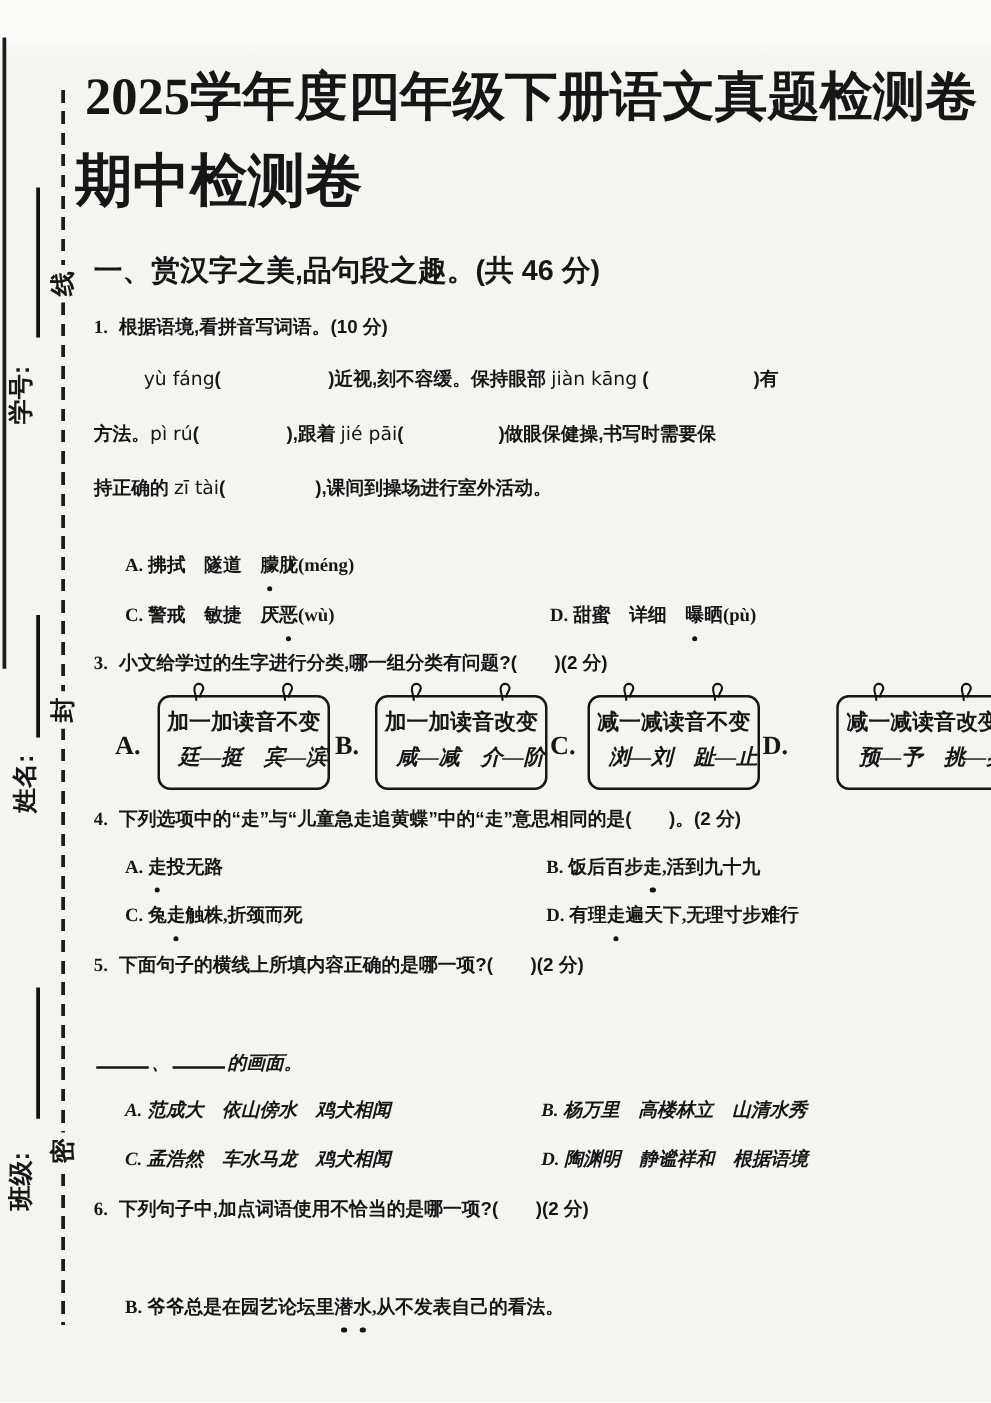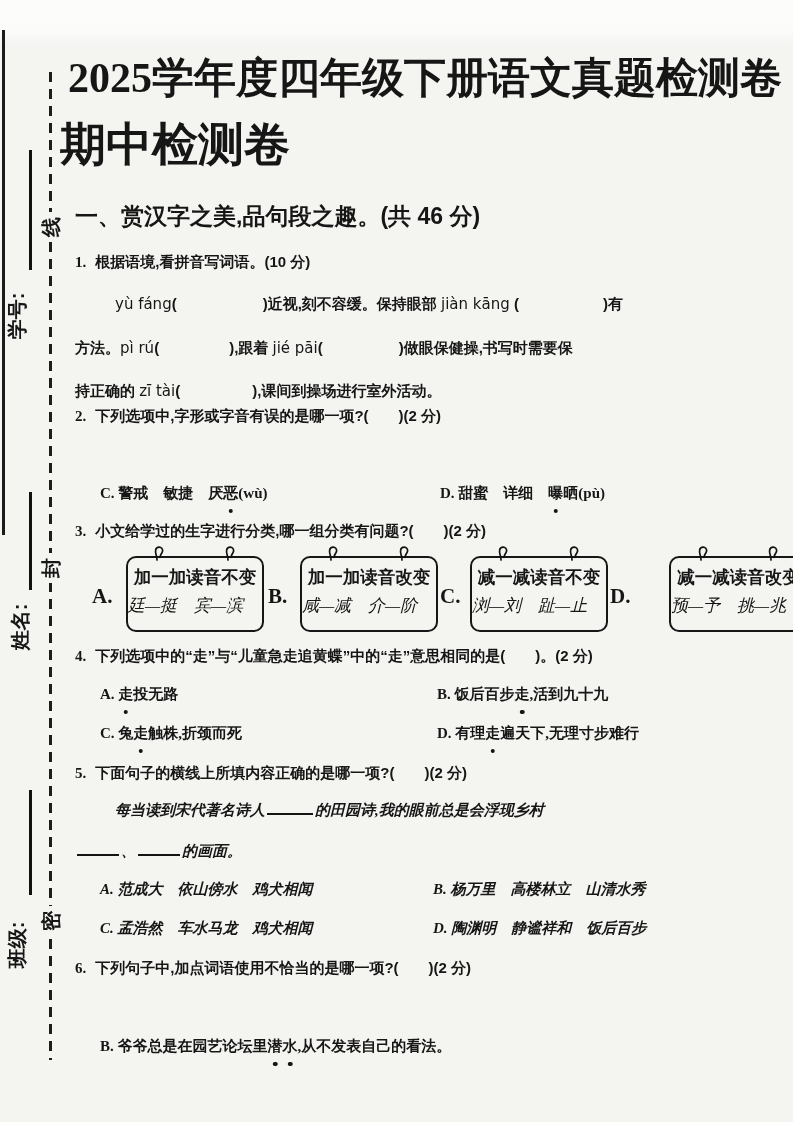--- a/index.html
+++ b/index.html
@@ -32,21 +32,21 @@
              font-family:"Liberation Sans",sans-serif;}
   .side-label{position:absolute;width:76px;height:24px;line-height:24px;text-align:center;
               font-size:20px;font-weight:600;transform:rotate(-90deg);
               font-family:"Liberation Sans",sans-serif;}
   .write-line{position:absolute;left:29px;width:2.5px;background:#111;}
   
   .glabel{position:absolute;top:584px;font-size:21px;font-weight:700;}
   .tagbox{position:absolute;top:556px;height:72px;border:2.5px solid #161616;border-radius:10px;}
   .tagtitle{margin-top:7px;text-align:center;font-size:17.5px;font-weight:700;
             font-family:"Liberation Sans",sans-serif;white-space:nowrap;}
-  .tagpairs{margin-top:5px;text-align:left;font-size:17px;font-weight:400;
+  .tagpairs{margin-top:5px;text-align:right;font-size:17px;font-weight:700;
             font-style:italic;white-space:nowrap;}
   .clip{position:absolute;top:-14px;left:19%;width:13px;height:17px;}
   .clip.r{left:auto;right:19%;}
 </style>
 </head>
 <body>
 
 <div class="page">
 
   <div class="edge-line"></div>
@@ -67,21 +67,21 @@
   <div class="title1">2025学年度四年级下册语文真题检测卷</div>
   <div class="title2">期中检测卷</div>
 
   <div class="row hei section" style="left:75px;top:203px">一、赏汉字之美,品句段之趣。(共 46 分)</div>
 
   <div class="row" style="left:75px;top:248px"><span class="qnum">1.</span><span class="hei">根据语境,看拼音写词语。(10 分)</span></div>
   <div class="row hei" style="left:115px;top:290px"><span class="pinyin">yù fáng</span><span>(</span><span class="gap" style="width: 86px;"></span><span>)近视,刻不容缓。保持眼部 </span><span class="pinyin">jiàn kāng</span><span> (</span><span class="gap" style="width: 84px;"></span><span>)有</span></div>
   <div class="row hei" style="left:75px;top:334px"><span>方法。</span><span class="pinyin">pì rú</span><span>(</span><span class="gap" style="width: 70px;"></span><span>),跟着 </span><span class="pinyin">jié pāi</span><span>(</span><span class="gap" style="width: 76px;"></span><span>)做眼保健操,书写时需要保</span></div>
   <div class="row hei" style="left:75px;top:377px"><span>持正确的 </span><span class="pinyin">zī tài</span><span>(</span><span class="gap" style="width: 72px;"></span><span>),课间到操场进行室外活动。</span></div>
 
-  <div class="row" style="left:75px;top:402px"><span class="qnum">2.</span><span class="hei">下列选项中,字形或字音有误的是哪一项?(　　)(2 分)</span></div>
+  <div class="row song" style="left:100px;top:440px"><span>A. 拂拭　隧道　</span><span class="emch">朦</span><span>胧(méng)</span></div>
   <div class="row song" style="left:100px;top:480px"><span>C. 警戒　敏捷　厌</span><span class="emch">恶</span><span>(wù)</span></div>
   <div class="row song" style="left:440px;top:480px"><span>D. 甜蜜　详细　</span><span class="emch">曝</span><span>晒(pù)</span></div>
 
   <div class="row" style="left:75px;top:517px"><span class="qnum">3.</span><span class="hei">小文给学过的生字进行分类,哪一组分类有问题?(　　)(2 分)</span></div>
 
   <span class="glabel" style="left:92px">A.</span>
   <div class="tagbox" style="left:126px;width:134px">
     <svg class="clip" viewBox="0 0 13 17">
         <path d="M4 16 C4 11 2 10 2.6 6.4 A3.4 3.4 0 1 1 9.6 6.8 C9.2 9.6 7.2 10.2 7 13.4" fill="none" stroke="#111" stroke-width="1.7" stroke-linecap="round"></path>
       </svg>
@@ -128,23 +128,22 @@
     <div class="tagpairs">预—予　挑—兆</div>
   </div>
 
   <div class="row" style="left:75px;top:642px"><span class="qnum">4.</span><span class="hei">下列选项中的“走”与“儿童急走追黄蝶”中的“走”意思相同的是(　　)。(2 分)</span></div>
   <div class="row song" style="left:100px;top:681px"><span>A. </span><span class="emch">走</span><span>投无路</span></div>
   <div class="row song" style="left:437px;top:681px"><span>B. 饭后百步</span><span class="emch">走</span><span>,活到九十九</span></div>
   <div class="row song" style="left:100px;top:720px"><span>C. 兔</span><span class="emch">走</span><span>触株,折颈而死</span></div>
   <div class="row song" style="left:437px;top:720px"><span>D. 有理</span><span class="emch">走</span><span>遍天下,无理寸步难行</span></div>
 
   <div class="row" style="left:75px;top:759px"><span class="qnum">5.</span><span class="hei">下面句子的横线上所填内容正确的是哪一项?(　　)(2 分)</span></div>
-  <div class="row kai" style="left:115px;top:797px"><span>每当读到宋代著名诗人</span><span class="blank" style="width: 46px;"></span><span>的田园诗,我的眼前总是会浮现乡村</span></div>
   <div class="row kai" style="left:100px;top:876px">A. 范成大　依山傍水　鸡犬相闻</div>
   <div class="row kai" style="left:75px;top:838px"><span class="blank" style="width: 42px;"></span><span>、</span><span class="blank" style="width: 42px;"></span><span>的画面。</span></div>
   <div class="row kai" style="left:433px;top:876px">B. 杨万里　高楼林立　山清水秀</div>
   <div class="row kai" style="left:100px;top:915px">C. 孟浩然　车水马龙　鸡犬相闻</div>
-  <div class="row kai" style="left:433px;top:915px">D. 陶渊明　静谧祥和　饭后百步</div>
+  <div class="row kai" style="left:433px;top:915px">D. 陶渊明　静谧祥和　根据语境</div>
 
   <div class="row" style="left:75px;top:954px"><span class="qnum">6.</span><span class="hei">下列句子中,加点词语使用不恰当的是哪一项?(　　)(2 分)</span></div>
   <div class="row song" style="left:100px;top:1033px"><span>B. 爷爷总是在园艺论坛里</span><span class="emch">潜</span><span class="emch">水</span><span>,从不发表自己的看法。</span></div>
 
 </div>
 
 </body></html>

